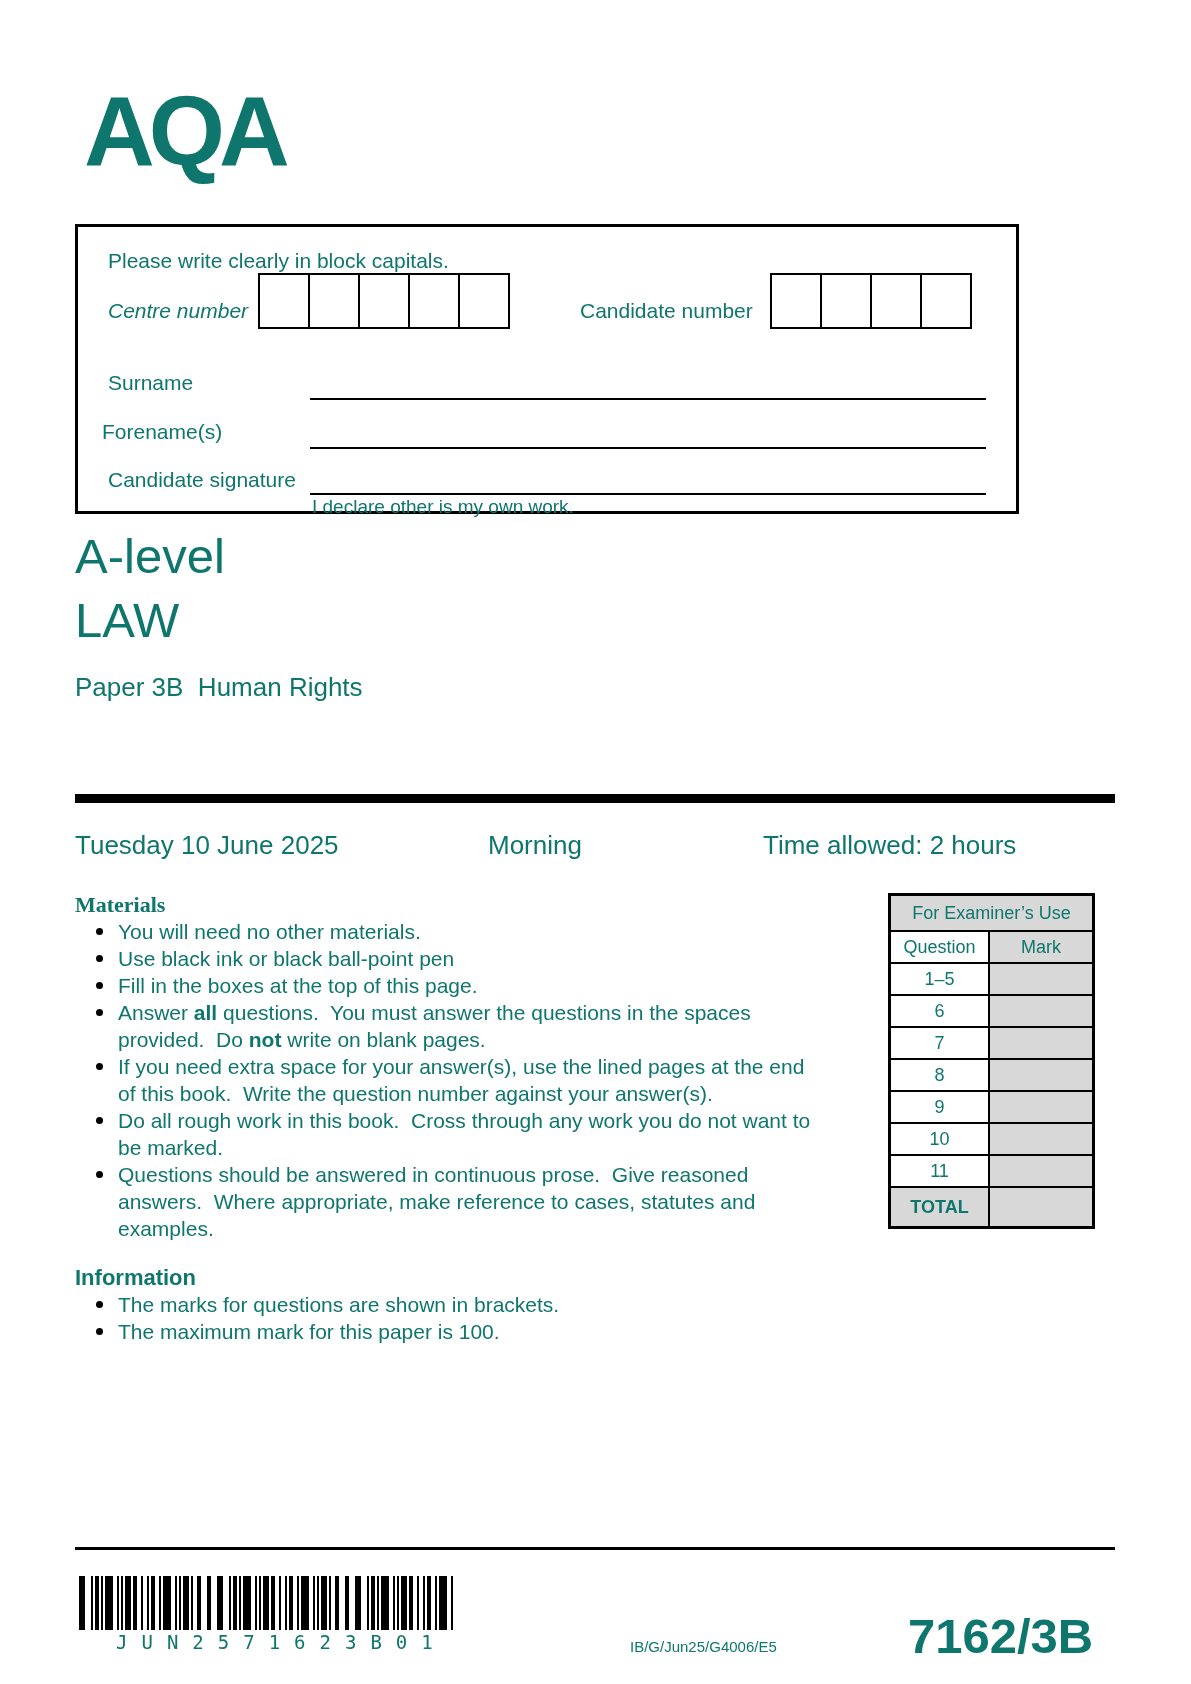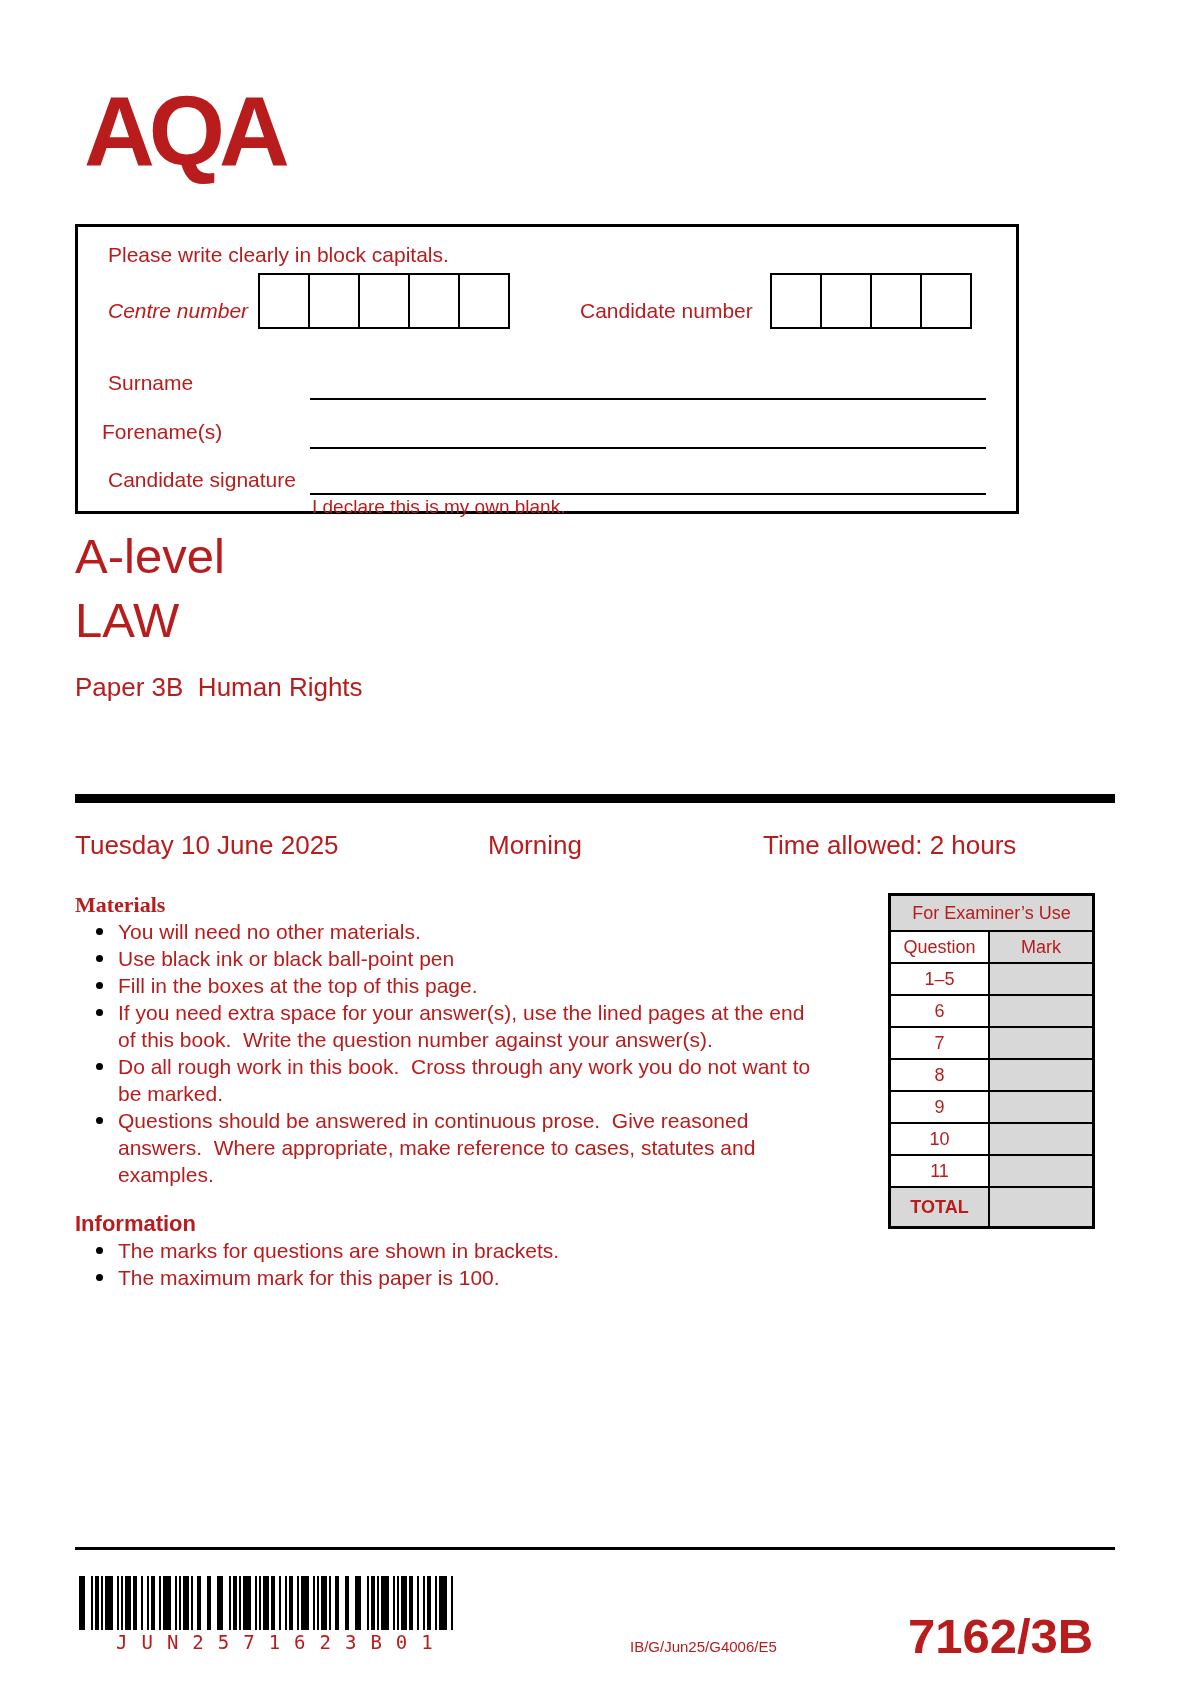--- a/index.html
+++ b/index.html
@@ -1,32 +1,32 @@
 <!DOCTYPE html>
 <html><head>
 <meta charset="utf-8">
 <style>
   html,body { margin:0; padding:0; background:#ffffff; }
   .page {
     position:relative; width:1191px; height:1684px; background:#fff;
-    font-family:"Liberation Sans", sans-serif; color:#b91c1c; overflow:hidden;
+    font-family:"Liberation Sans", sans-serif; color:#0f766e; overflow:hidden;
   }
 
   
   .logo {
     position:absolute; left:84px; top:82px;
     font-size:98px; font-weight:800; letter-spacing:-6px; line-height:1;
   }
 
   
   .candidate-box {
     position:absolute; left:75px; top:224px; width:944px; height:290px;
     border:3px solid #000; box-sizing:border-box; font-size:21px;
   }
-  .cbox-instruction { position:absolute; left:30px; top:16px; }
+  .cbox-instruction { position:absolute; left:30px; top:22px; }
   .cbox-label { position:absolute; }
   .centre-label   { left:30px;  top:72px;font-style:italic; }
   .cand-label     { left:502px; top:72px; }
   .surname-label  { left:30px;  top:144px; }
   .forename-label { left:24px;  top:193px; }
   .sig-label      { left:30px;  top:241px; }
   .cells { position:absolute; display:flex; top:46px; }
   .cells-centre { left:180px; }
   .cells-cand   { left:692px; }
   .cell {
@@ -117,21 +117,21 @@
       </div>
 
     <div class="cbox-label surname-label">Surname</div>
     <div class="wline line-surname"></div>
 
     <div class="cbox-label forename-label">Forename(s)</div>
     <div class="wline line-forename"></div>
 
     <div class="cbox-label sig-label">Candidate signature</div>
     <div class="wline line-sig"></div>
-    <div class="declaration">I declare this is my own blank.</div>
+    <div class="declaration">I declare other is my own work.</div>
   </div>
 
   <div class="title-block">
     <div class="title-qual">A-level</div>
     <div class="title-subj">LAW</div>
     <div class="title-paper">Paper 3B  Human Rights</div>
   </div>
 
   <div class="rule-thick"></div>
 
@@ -143,20 +143,21 @@
 
   <div class="main-col">
     <h3 class="first">Materials</h3>
     <ul>
       <li><span>You will need no other materials.</span></li>
     </ul>
 
     <ul>
       <li><span>Use black ink or black ball-point pen</span></li>
       <li><span>Fill in the boxes at the top of this page.</span></li>
+      <li><span>Answer </span><span class="b">all</span><span> questions.  You must answer the questions in the spaces provided.  Do </span><span class="b">not</span><span> write on blank pages.</span></li>
       <li><span>If you need extra space for your answer(s), use the lined pages at the end of this book.  Write the question number against your answer(s).</span></li>
       <li><span>Do all rough work in this book.  Cross through any work you do not want to be marked.</span></li>
       <li><span>Questions should be answered in continuous prose.  Give reasoned answers.  Where appropriate, make reference to cases, statutes and examples.</span></li>
     </ul>
 
     <h3>Information</h3>
     <ul>
       <li><span>The marks for questions are shown in brackets.</span></li>
       <li><span>The maximum mark for this paper is 100.</span></li>
     </ul>

